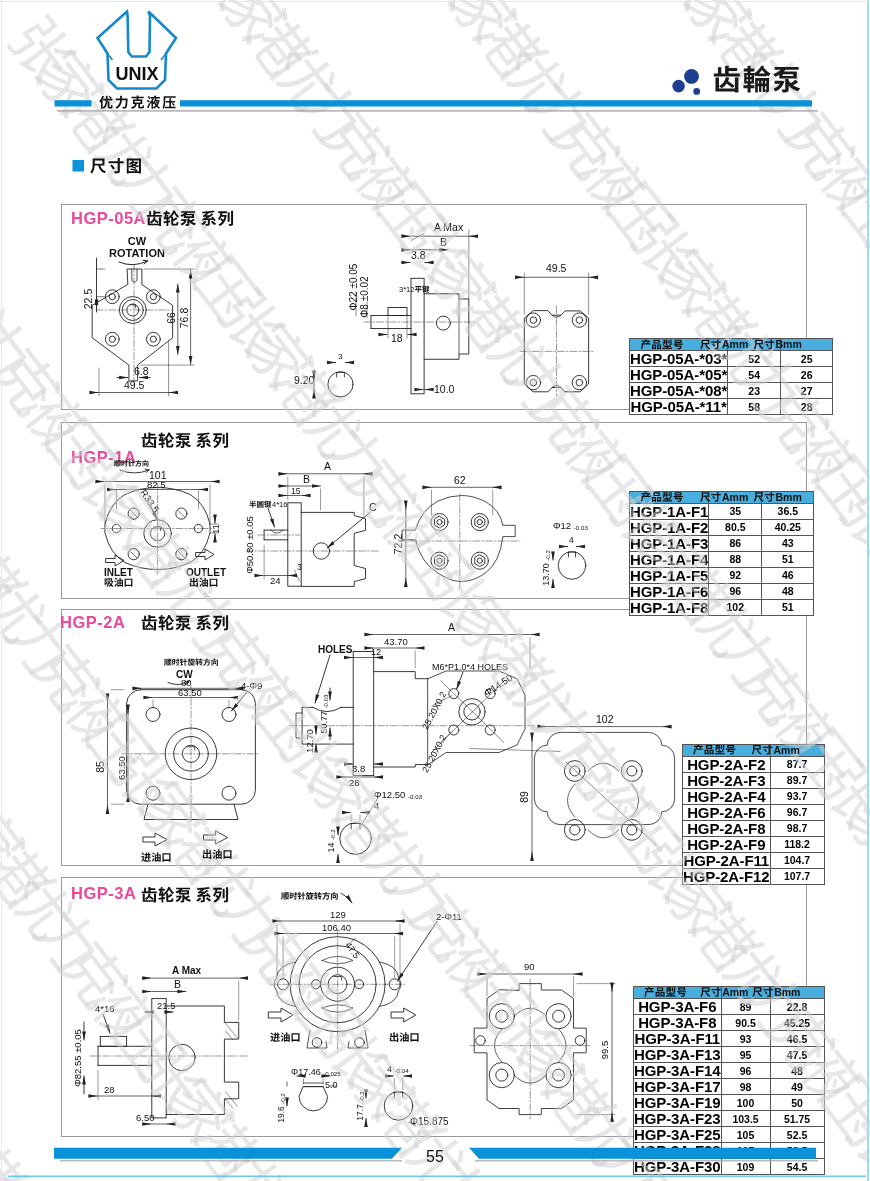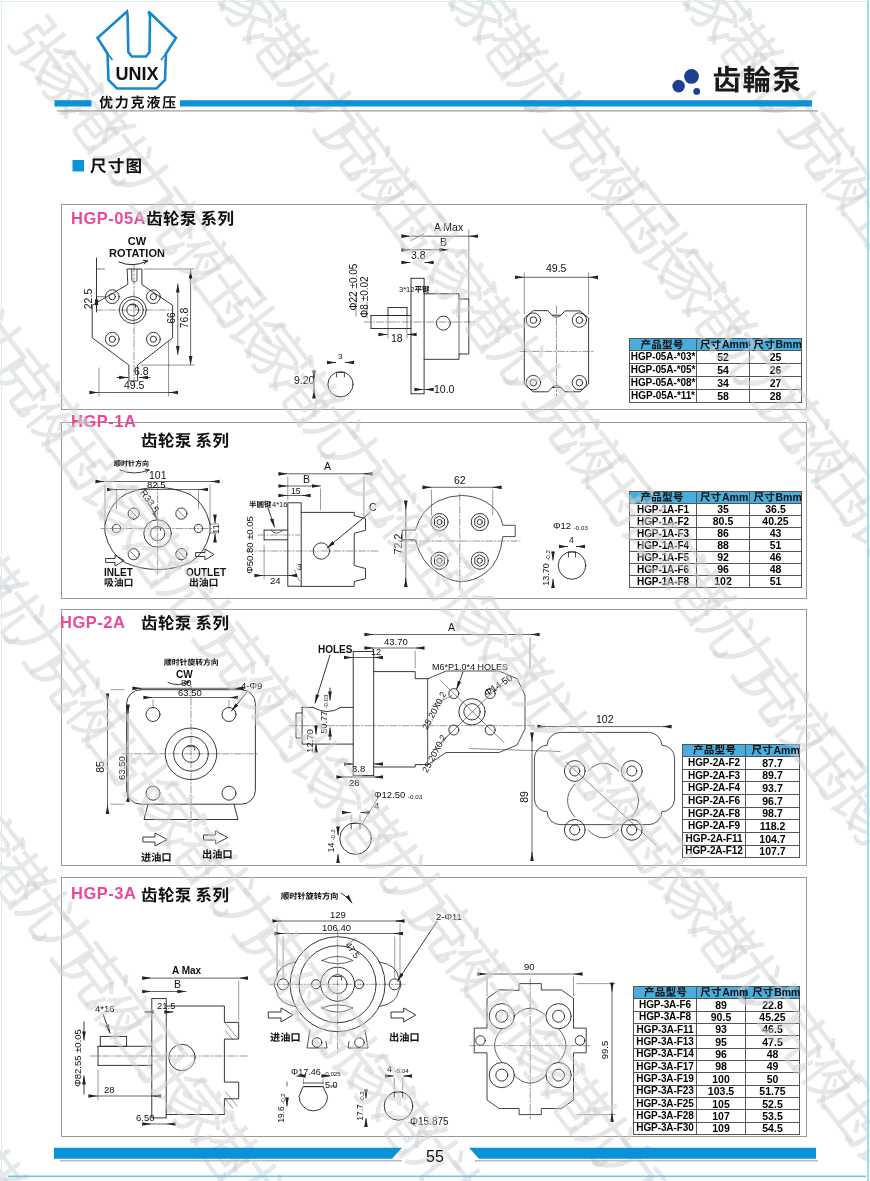--- a/index.html
+++ b/index.html
@@ -2,21 +2,21 @@
 <html><head>
 <meta charset="utf-8">
 <style>
   html,body{margin:0;padding:0;}
   body{width:870px;height:1181px;position:relative;overflow:hidden;background:#fff;
        font-family:"Liberation Sans",sans-serif;}
   .box{position:absolute;left:61px;width:744px;border:1px solid #999;background:transparent;z-index:2;}
   .btitle{position:absolute;font-size:16.5px;font-weight:bold;color:#ec4899;letter-spacing:0.5px;z-index:3;}
   table{border-collapse:collapse;position:absolute;z-index:4;background:#fff;table-layout:fixed;}
   td{border:1px solid #555;text-align:center;padding:0;font-size:10.5px;font-weight:bold;color:#000;line-height:1;white-space:nowrap;}
-  td.m{font-size:10px;letter-spacing:-0.1px;margin-left:8px;}
+  td.m{font-size:15px;letter-spacing:-0.1px;margin-left:8px;}
   tr.hd td{background:#47aede;font-weight:bold;font-size:10.5px;letter-spacing:-0.2px;}
   svg{position:absolute;left:0;top:0;z-index:3;}
   text{font-family:"Liberation Sans",sans-serif;}
 </style>
 </head>
 <body>
 
 <svg width="0" height="0" style="position:absolute">
     <defs>
 <path id="g5f20" d="M825 810C779 721 697 633 612 579C638 560 683 518 702 496C792 562 886 670 944 777ZM102 598C97 483 81 337 67 245H131L253 244C245 105 235 46 219 29C208 19 198 17 182 18C162 18 118 18 72 22C91 -7 106 -51 108 -82C160 -84 209 -83 239 -80C273 -76 298 -67 321 -42C351 -9 363 83 375 307C377 321 377 350 377 350H191L204 486H371V824H76V713H257V598ZM468 -93C488 -75 523 -60 714 21C709 47 707 101 709 135L591 90V368H658C702 177 778 16 905 -74C923 -44 959 0 987 22C880 91 809 221 771 368H963V482H591V832H471V482H382V368H471V86C471 43 443 19 420 7C438 -16 461 -65 468 -93Z"></path>
@@ -451,33 +451,33 @@
         <td>52</td>
         <td>25</td>
       </tr>
   <tr>
         <td class="m" style="height:11.9px">HGP-05A-*05*</td>
         <td>54</td>
         <td>26</td>
       </tr>
   <tr>
         <td class="m" style="height:11.9px">HGP-05A-*08*</td>
-        <td>34</td>
+        <td>23</td>
         <td>27</td>
       </tr>
   <tr>
         <td class="m" style="height:11.9px">HGP-05A-*11*</td>
         <td>58</td>
         <td>28</td>
       </tr>
 </tbody>
   </table>
 
 <div class="box" style="top:421.5px;height:175px;"></div>
-<div class="btitle" style="left:71px;top:412px">HGP-1A</div>
+<div class="btitle" style="left:71px;top:448px">HGP-1A</div>
 
 <table style="left:629px;top:491px;">
   <tbody>
       <tr class="hd">
         <td style="width:66px;height:11px"></td>
         <td style="width:52px"></td>
         <td style="width:51px"></td>
       </tr>
   <tr>
         <td class="m" style="height:11px">HGP-1A-F1</td>

